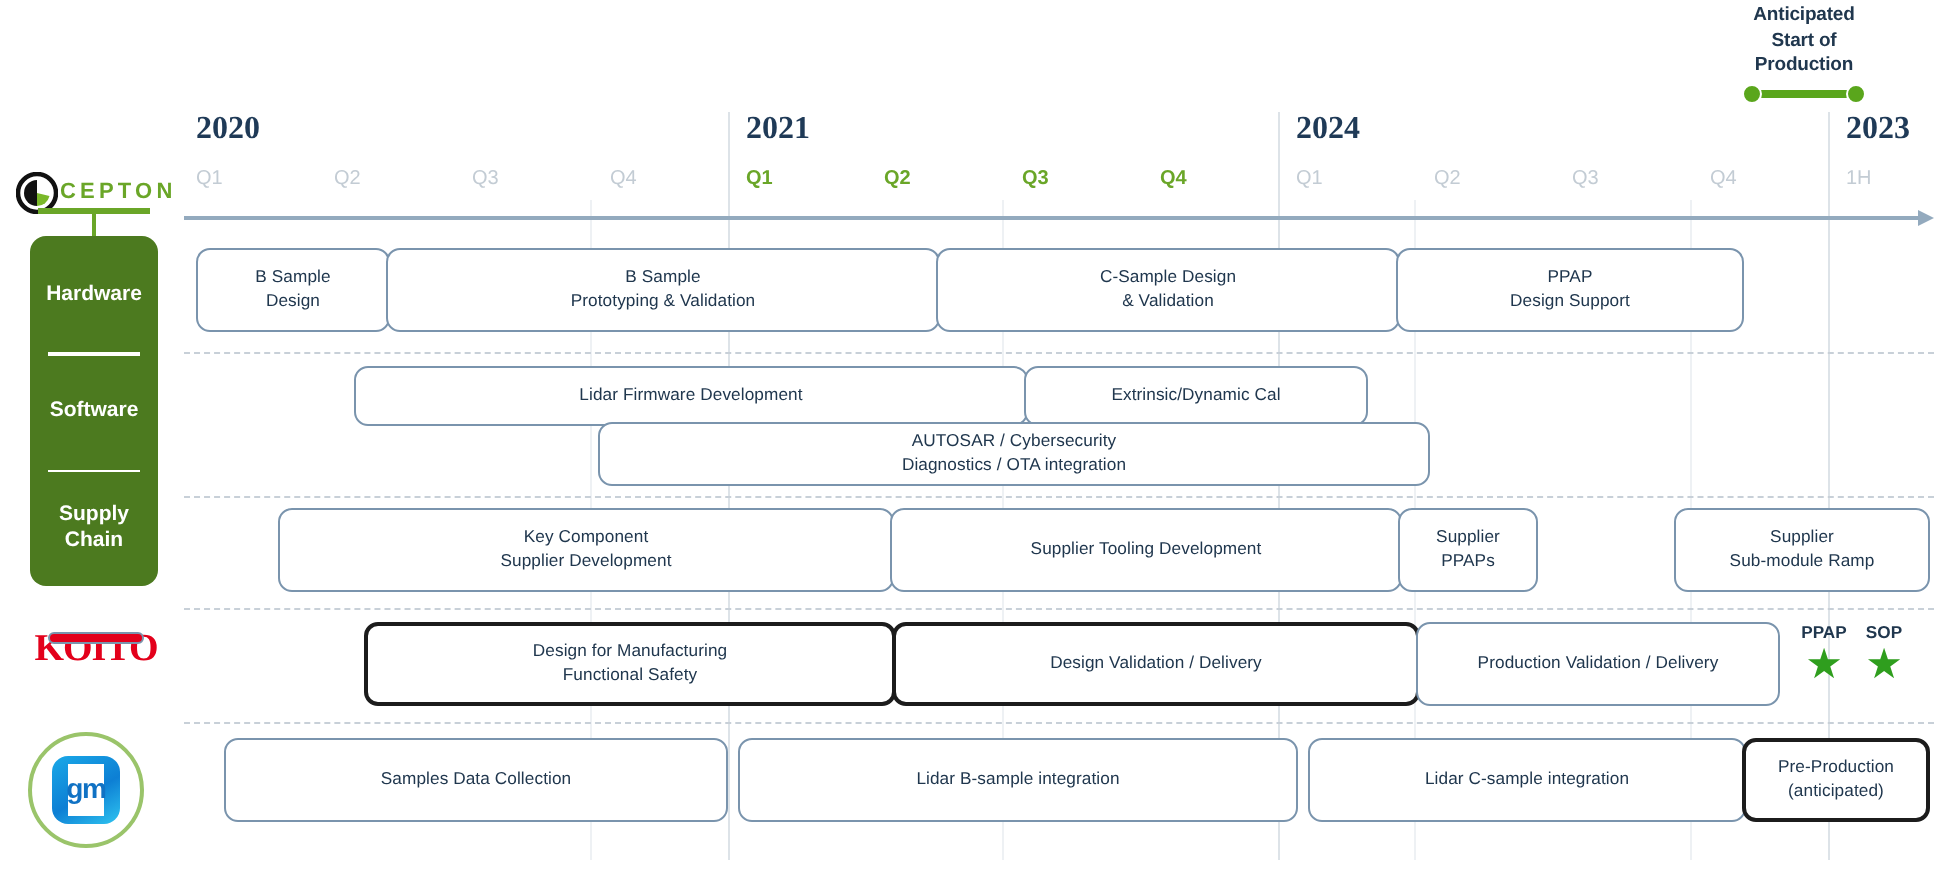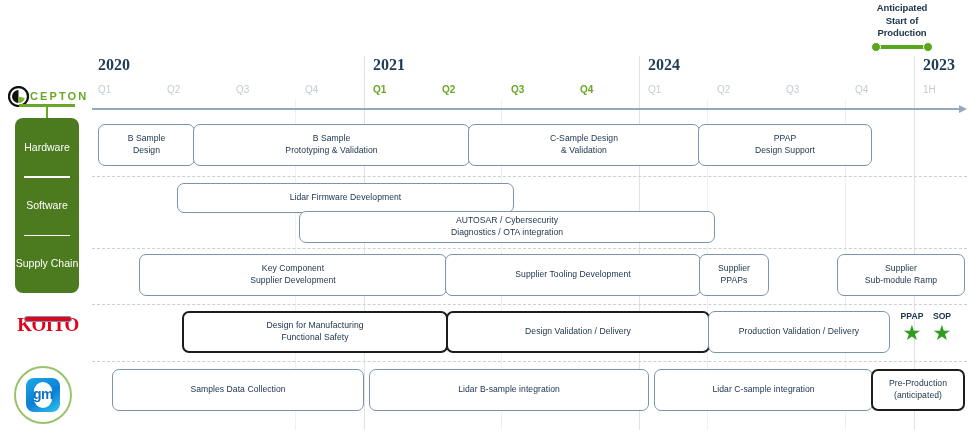--- a/index.html
+++ b/index.html
@@ -75,21 +75,21 @@
     width: 64px; height: 175px;
     background: #4c7a1f;
     border-radius: 8px;
     display: flex; flex-direction: column;
   }
   #category-stack .cat {
     flex: 1 1 0;
     display: flex; align-items: center; justify-content: center;
     color: #ffffff;
     font-size: 10.5px;
-    font-weight: normal;
+    font-weight: bold;
     text-align: center;
     line-height: 1.25;
     position: relative;
   }
   #category-stack .cat + .cat::before {
     content: "";
     position: absolute; top: 0; left: 9px; right: 9px;
     height: 1.5px; background: #ffffff;
   }
   #cepton-stem {
@@ -133,21 +133,21 @@
     background: #ffffff;
   }
   #gm-logo .gm-sq {
     width: 34px; height: 34px;
     border-radius: 8px;
     background: linear-gradient(150deg, #1aa9e8 0%, #0d7fd4 55%, #2fc4f0 100%);
     display: flex; align-items: center; justify-content: center;
   }
   #gm-logo .gm-inner {
     width: 18px; height: 26px;
-    border-radius: 11px;
+    border-radius: 0;
     background: #ffffff;
     display: flex; align-items: center; justify-content: center;
     color: #1072c4;
     font-size: 14px;
     font-weight: bold;
     letter-spacing: -0.6px;
     line-height: 1;
     padding-bottom: 2px;
   }
 
@@ -347,20 +347,21 @@
     <div class="bar" style="left:101px; top:6px;  width:277px; height:42px">B Sample
 Prototyping &amp; Validation</div>
     <div class="bar" style="left:376px; top:6px;  width:232px; height:42px">C-Sample Design
 &amp; Validation</div>
     <div class="bar" style="left:606px; top:6px;  width:174px; height:42px">PPAP
 Design Support</div>
 
     <div class="divider" style="top:58px"></div>
 
     <div class="bar" style="left:85px;  top:65px; width:337px; height:30px">Lidar Firmware Development</div>
+    <div class="bar" style="left:420px; top:65px; width:172px; height:30px">Extrinsic/Dynamic Cal</div>
     <div class="bar" style="left:207px; top:93px; width:416px; height:32px">AUTOSAR / Cybersecurity
 Diagnostics / OTA integration</div>
 
     <div class="divider" style="top:130px"></div>
 
     <div class="bar" style="left:47px;  top:136px; width:308px; height:42px">Key Component
 Supplier Development</div>
     <div class="bar" style="left:353px; top:136px; width:256px; height:42px">Supplier Tooling Development</div>
     <div class="bar" style="left:607px; top:136px; width:70px;  height:42px">Supplier PPAPs</div>
     <div class="bar" style="left:745px; top:136px; width:128px; height:42px">Supplier

